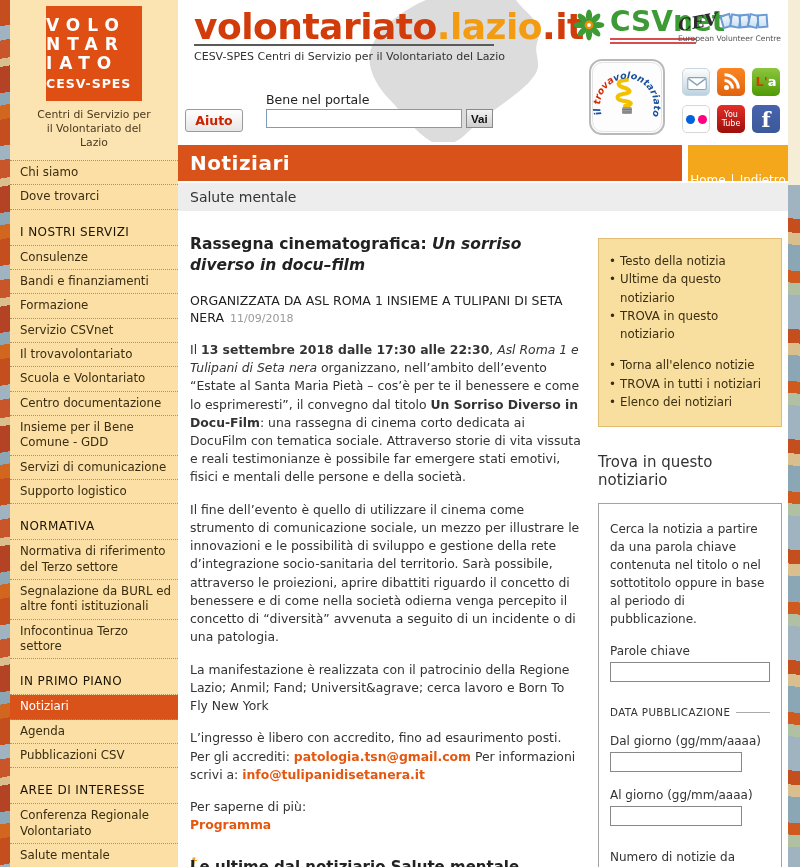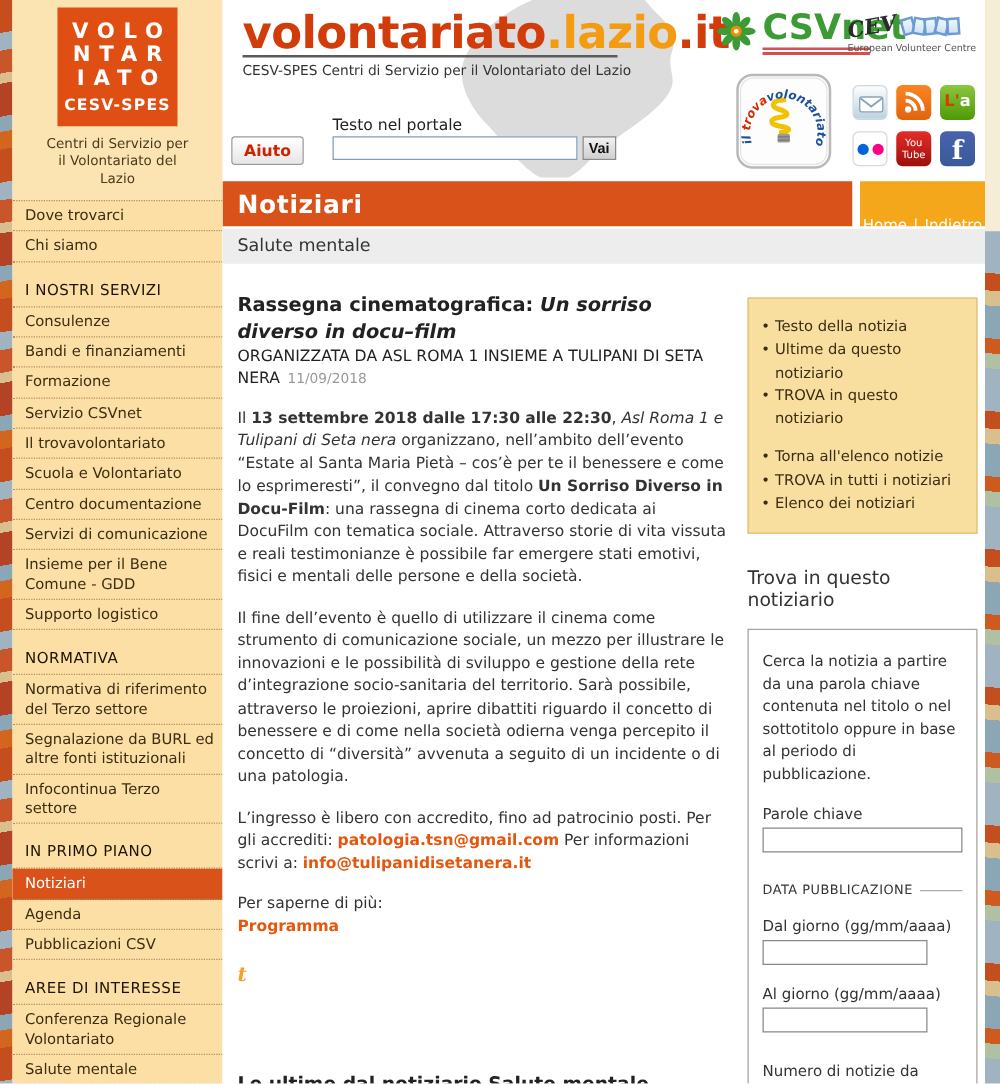--- a/index.html
+++ b/index.html
@@ -11,21 +11,21 @@
   .edge-left { position:absolute; left:0; top:0; width:10px; height:867px;
     background:repeating-linear-gradient(170deg,#c44e1e 0 26px,#9fb3c0 26px 40px,#c8562a 40px 58px,#d9bf8d 58px 66px,#b34324 66px 92px,#8ba6b5 92px 104px,#d2661f 104px 118px); }
   .edge-right { position:absolute; right:0; top:0; width:12px; height:867px; background:#f6edd6; }
   .edge-right::after { content:""; position:absolute; left:0; right:0; top:185px; bottom:0;
     background:repeating-linear-gradient(185deg,#9fb3c0 0 34px,#c44e1e 34px 48px,#d9bf8d 48px 60px,#8ba6b5 60px 86px,#cf5a20 86px 98px,#b0c0a2 98px 110px); }
 
   
   .sidebar { position:absolute; left:10px; top:0; width:168px; height:867px; background:#fcdfa5; }
   .logo-block { padding:6px 0 10px; background:#fbe3b2; }
   .logo-square { width:96px; height:95px; margin:0 auto; background:#df4f13; color:#fff;
-    display:flex; flex-direction:column; align-items:center; justify-content:center; }
+    display:flex; flex-direction:column; justify-content:center; }
   .logo-line { font-size:17px; font-weight:bold; letter-spacing:7px; margin-right:-7px; line-height:1.12; }
   .logo-brand { font-size:12.5px; font-weight:bold; letter-spacing:1px; margin-top:3px; }
   .logo-tagline { width:118px; margin:7px auto 0; text-align:center; font-size:10.8px; color:#4a3a1d; line-height:1.3; }
   .sb-heading { font-weight:normal; font-size:12px; color:#1c1406; letter-spacing:.4px;
     padding:6px 6px 6px 10px; margin-top:9px; border-bottom:1px dotted #b2905f; }
   .sb-item { font-size:11.8px; color:#3a2d12; padding:4px 6px 4px 10px; line-height:1.3;
     border-bottom:1px dotted #b2905f; cursor:pointer; }
   .sb-sec:first-child .sb-item:first-child { border-top:1px dotted #b2905f; }
   .sb-item.active { background:#d8521a; color:#fff; }
 
@@ -80,21 +80,21 @@
   .bc-gap { width:6px; background:#fff; }
   .bc-right { flex:1; background:#f5a71c; color:#fff; font-size:12px; display:flex; align-items:center; justify-content:center; gap:5px; }
   .bc-right span { cursor:pointer;margin-top:33px; }
   .graybar { position:absolute; left:0; top:183px; width:610px; height:28px; background:#ededed; color:#333;
     font-size:14px; line-height:28px; padding-left:12px; }
 
   
   .article { position:absolute; left:12px; top:234px; width:392px; color:#333; }
   .article h2 { font-size:15.5px; color:#222; line-height:1.35; }
   .article h2 .it { font-style:italic; }
-  .article-sub { font-size:12.5px; color:#222; line-height:1.4; }
+  .article-sub { margin-top:16px; font-size:12.5px; color:#222; line-height:1.4; }
   .article-date { font-size:11px; color:#999; margin-left:6px; }
   .article p { margin-top:14px; font-size:12.4px; line-height:1.47; }
   .b { font-weight:bold; } .i { font-style:italic; }
   .lnk { color:#e4570f; font-weight:bold; cursor:pointer; }
   .t-glyph { margin-top:20px; font-family:"DejaVu Serif",serif; font-style:italic; font-weight:bold; font-size:16px; color:#f0a22b; }
   .cutoff-heading { position:absolute; left:12px; top:858px; font-size:15px; font-weight:bold; color:#222; white-space:nowrap; }
 
   
   .rightcol { position:absolute; left:420px; top:238px; width:184px; }
   .quickbox { background:#f8dfa0; border:1px solid #e0bd72; padding:13px 8px 15px 10px; }
@@ -123,34 +123,34 @@
       <div class="logo-square">
         <div class="logo-line">VOLO</div>
         <div class="logo-line">NTAR</div>
         <div class="logo-line">IATO</div>
         <div class="logo-brand">CESV-SPES</div>
       </div>
       <div class="logo-tagline">Centri di Servizio per il Volontariato del Lazio</div>
     </div>
     <nav>
       <div class="sb-sec">
+        <div class="sb-item">Chi siamo</div>
         <div class="sb-item">Dove trovarci</div>
-        <div class="sb-item">Chi siamo</div>
       </div>
       <div class="sb-sec">
         <div class="sb-heading">I NOSTRI SERVIZI</div>
         <div class="sb-item">Consulenze</div>
         <div class="sb-item">Bandi e finanziamenti</div>
         <div class="sb-item">Formazione</div>
         <div class="sb-item">Servizio CSVnet</div>
         <div class="sb-item">Il trovavolontariato</div>
         <div class="sb-item">Scuola e Volontariato</div>
         <div class="sb-item">Centro documentazione</div>
+        <div class="sb-item">Insieme per il Bene Comune - GDD</div>
         <div class="sb-item">Servizi di comunicazione</div>
-        <div class="sb-item">Insieme per il Bene Comune - GDD</div>
         <div class="sb-item">Supporto logistico</div>
       </div>
       <div class="sb-sec">
         <div class="sb-heading">NORMATIVA</div>
         <div class="sb-item">Normativa di riferimento del Terzo settore</div>
         <div class="sb-item">Segnalazione da BURL ed altre fonti istituzionali</div>
         <div class="sb-item">Infocontinua Terzo settore</div>
       </div>
       <div class="sb-sec">
         <div class="sb-heading">IN PRIMO PIANO</div>
@@ -170,21 +170,21 @@
   <div class="content">
 
     <div class="hdr">
       <svg class="lazio-map" viewBox="0 0 300 150" aria-hidden="true">
         <path d="M120 0 L210 0 C220 14 238 22 232 40 C226 56 238 62 228 76 C216 94 186 108 162 132 C150 144 138 148 126 142 C108 132 96 112 84 100 C70 86 58 64 66 46 C74 28 96 10 120 0 Z"></path>
       </svg>
       <h1 class="site-title"><span class="t-red">volontariato</span><span class="t-orange">.lazio</span><span class="t-red">.it</span></h1>
       <div class="title-rule"></div>
       <div class="site-sub">CESV-SPES Centri di Servizio per il Volontariato del Lazio</div>
       <div class="aiuto-btn">Aiuto</div>
-      <div class="portal-label">Testo nel portale</div>
+      <div class="portal-label">Bene nel portale</div>
       <input class="portal-input" type="text" style="">
       <button class="vai-btn">Vai</button>
 
       <div class="csvnet">
         <svg width="34" height="34" viewBox="0 0 34 34" aria-hidden="true">
           <g fill="#3d9b35">
             <ellipse cx="17" cy="8" rx="3.1" ry="6.4"></ellipse>
             <ellipse cx="17" cy="8" rx="3.1" ry="6.4" transform="rotate(45 17 17)"></ellipse>
             <ellipse cx="17" cy="8" rx="3.1" ry="6.4" transform="rotate(90 17 17)"></ellipse>
             <ellipse cx="17" cy="8" rx="3.1" ry="6.4" transform="rotate(135 17 17)"></ellipse>
@@ -273,21 +273,22 @@
         <span>Indietro</span>
       </div>
     </div>
     <div class="graybar">Salute mentale</div>
 
     <div class="article">
       <h2><span>Rassegna cinematografica: </span><span class="it">Un sorriso diverso in docu–film</span></h2>
       <div class="article-sub"><span>ORGANIZZATA DA ASL ROMA 1 INSIEME A TULIPANI DI SETA NERA</span><span class="article-date">11/09/2018</span></div>
       <p><span>Il </span><span class="b">13 settembre 2018 dalle 17:30 alle 22:30</span><span>, </span><span class="i">Asl Roma 1 e Tulipani di Seta nera</span><span> organizzano, nell’ambito dell’evento “Estate al Santa Maria Pietà – cos’è per te il benessere e come lo esprimeresti”, il convegno dal titolo </span><span class="b">Un Sorriso Diverso in Docu-Film</span><span>: una rassegna di cinema corto dedicata ai DocuFilm con tematica sociale. Attraverso storie di vita vissuta e reali testimonianze è possibile far emergere stati emotivi, fisici e mentali delle persone e della società.</span></p>
       <p>Il fine dell’evento è quello di utilizzare il cinema come strumento di comunicazione sociale, un mezzo per illustrare le innovazioni e le possibilità di sviluppo e gestione della rete d’integrazione socio-sanitaria del territorio. Sarà possibile, attraverso le proiezioni, aprire dibattiti riguardo il concetto di benessere e di come nella società odierna venga percepito il concetto di “diversità” avvenuta a seguito di un incidente o di una patologia.</p>
-      <p><span>L’ingresso è libero con accredito, fino ad patrocinio posti. Per gli accrediti: </span><span class="lnk">patologia.tsn@gmail.com</span><span> Per informazioni scrivi a: </span><span class="lnk">info@tulipanidisetanera.it</span></p>
+      <p>La manifestazione è realizzata con il patrocinio della Regione Lazio; Anmil; Fand; Universit&amp;agrave; cerca lavoro e Born To Fly New York</p>
+      <p><span>L’ingresso è libero con accredito, fino ad esaurimento posti. Per gli accrediti: </span><span class="lnk">patologia.tsn@gmail.com</span><span> Per informazioni scrivi a: </span><span class="lnk">info@tulipanidisetanera.it</span></p>
       <p><span>Per saperne di più:</span><br><span class="lnk">Programma</span></p>
       <div class="t-glyph">t</div>
     </div>
     <div class="cutoff-heading">Le ultime dal notiziario Salute mentale</div>
 
     <div class="rightcol">
       <div class="quickbox">
         <ul>
           <li>Testo della notizia</li>
           <li>Ultime da questo notiziario</li>

